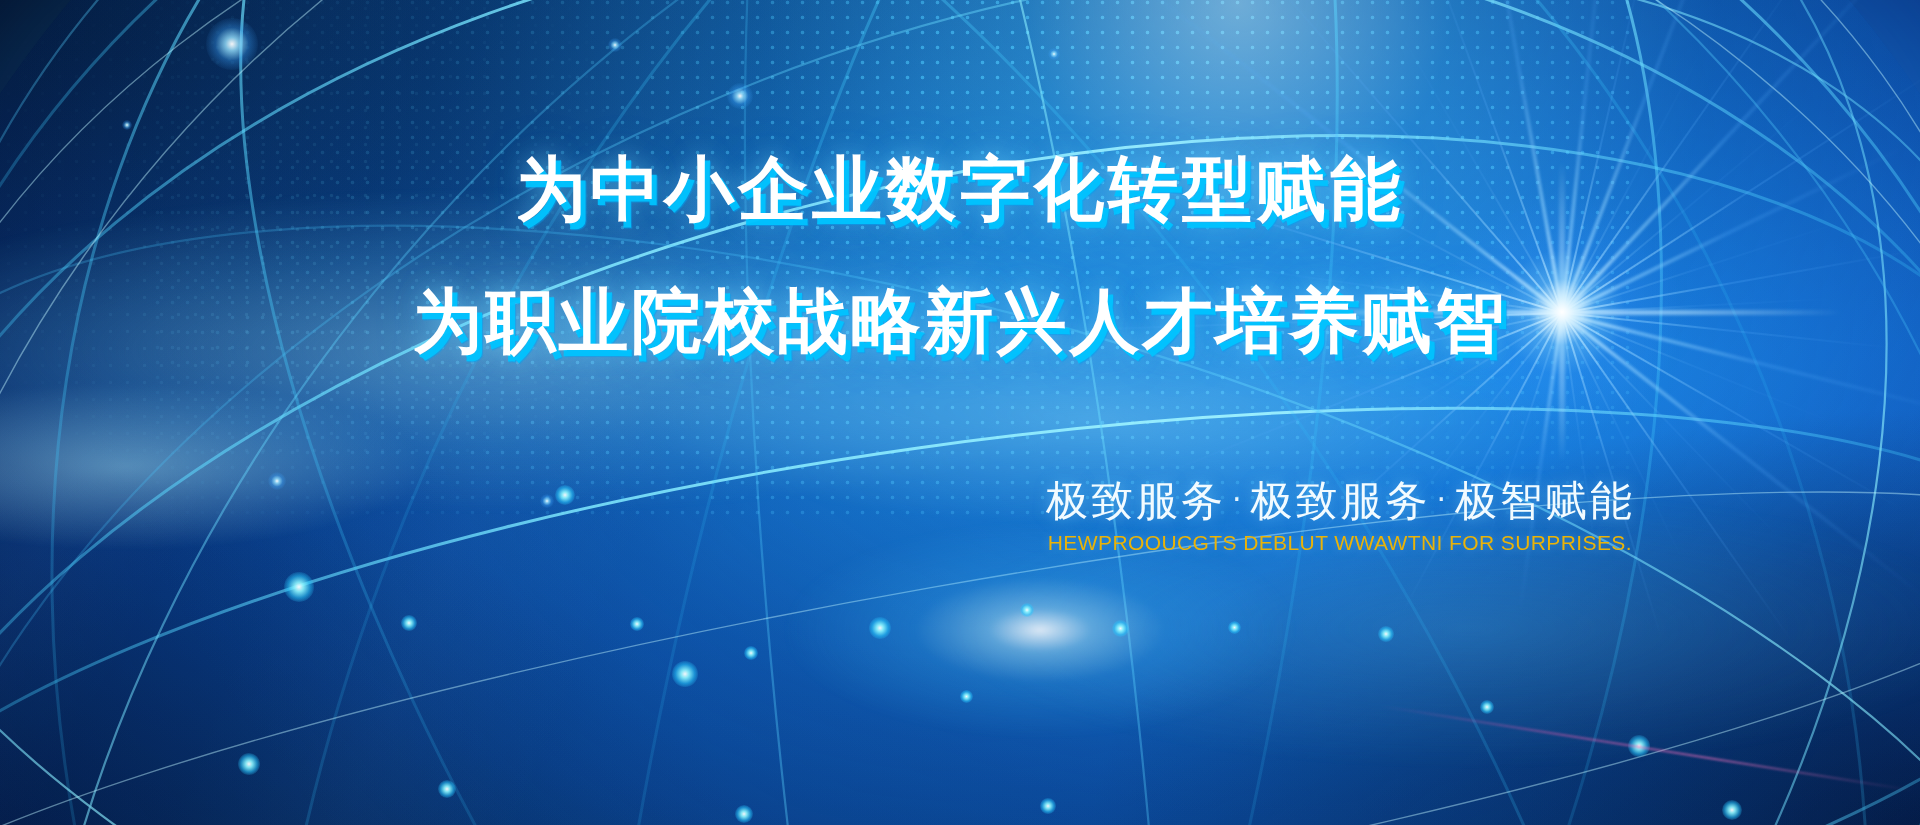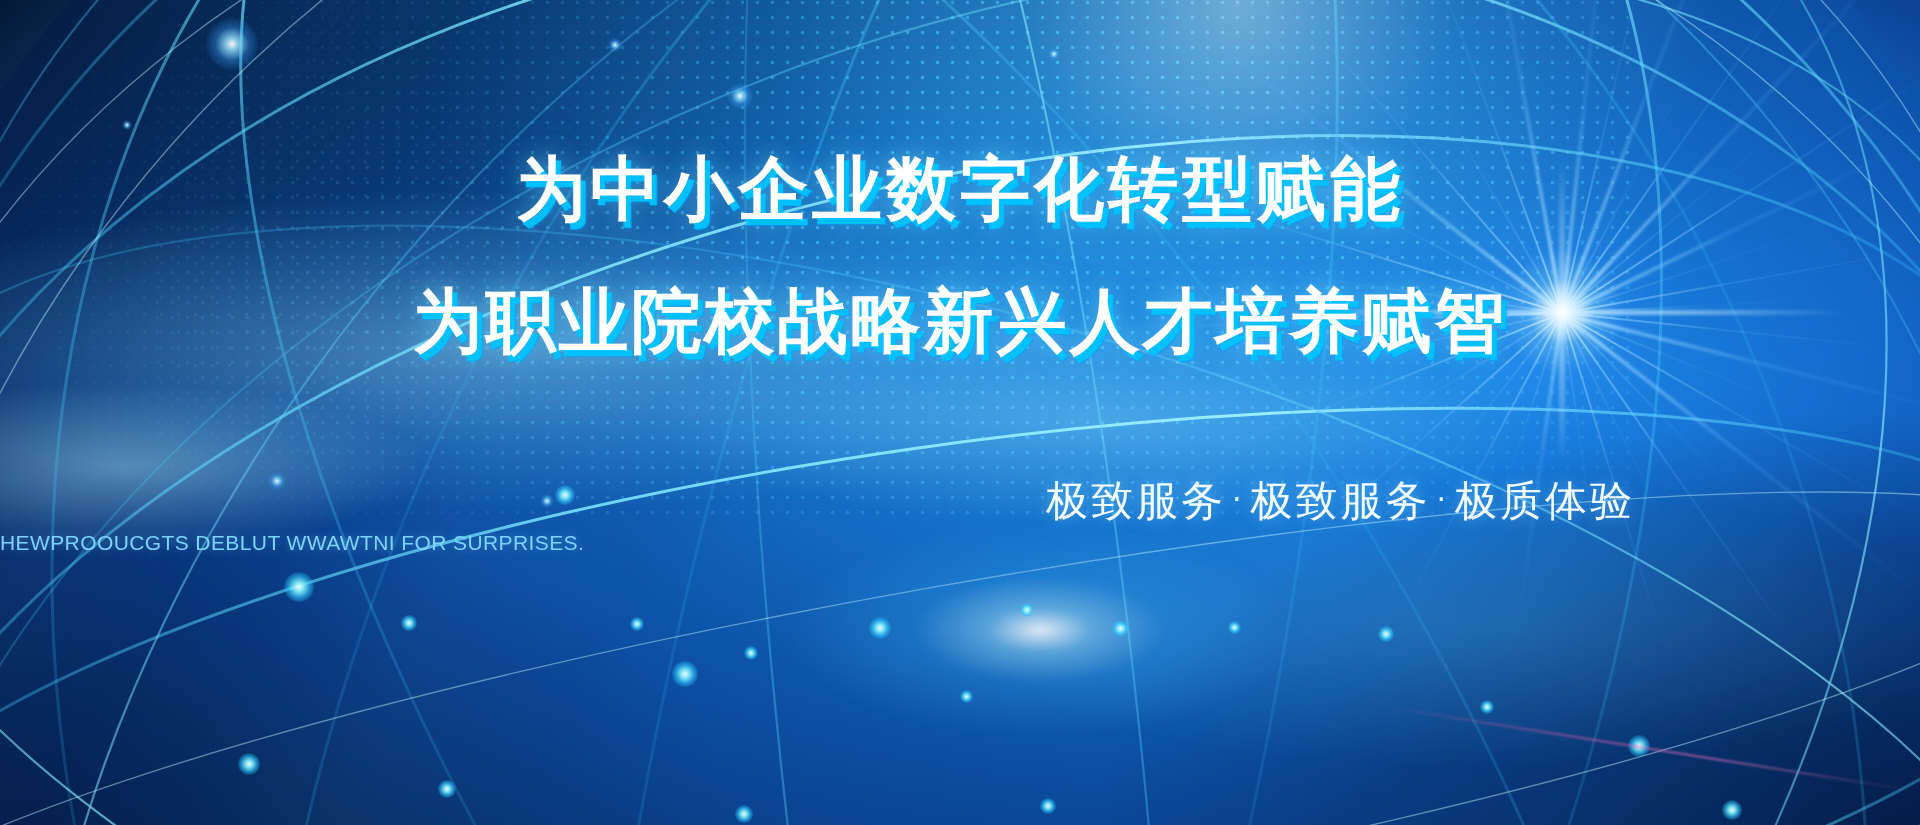--- a/index.html
+++ b/index.html
@@ -205,21 +205,22 @@
     font-size: 30px;
     vertical-align: 5px;
     opacity: 0.95;
   }
 
   .subtitle {
     position: absolute;
     top: 531px;
     left: 0;
     width: 1632px;
-    color: #7dd3fc;
+    text-align: right;
+    color: #eab308;
     font-size: 21px;
     letter-spacing: 0.4px;
     white-space: nowrap;
     font-family: "Liberation Sans", sans-serif;
     text-shadow: 0 0 10px rgba(110,200,255,0.45);
   }
 </style>
 </head>
 <body>
 
@@ -350,18 +351,18 @@
   <div class="particle" style="left:268px; top:472px; width:18px; height:18px;"></div>
   <div class="particle" style="left:540px; top:494px; width:14px; height:14px;"></div>
   <div class="particle" style="left:122px; top:120px; width:10px; height:10px;"></div>
 
   <div class="content">
 
     <div class="headline headline-2">为职业院校战略新兴人才培养赋智</div>
 
     <div class="headline headline-1">为中小企业数字化转型赋能</div>
 
-    <div class="tagline"><span>极致服务</span><span class="sep">·</span><span>极致服务</span><span class="sep">·</span><span>极质体验</span></div>
+    <div class="tagline"><span>极致服务</span><span class="sep">·</span><span>极致服务</span><span class="sep">·</span><span>极智赋能</span></div>
 
     <div class="subtitle">HEWPROOUCGTS DEBLUT WWAWTNI FOR SURPRISES.</div>
 
   </div>
 </div>
 
 </body></html>

